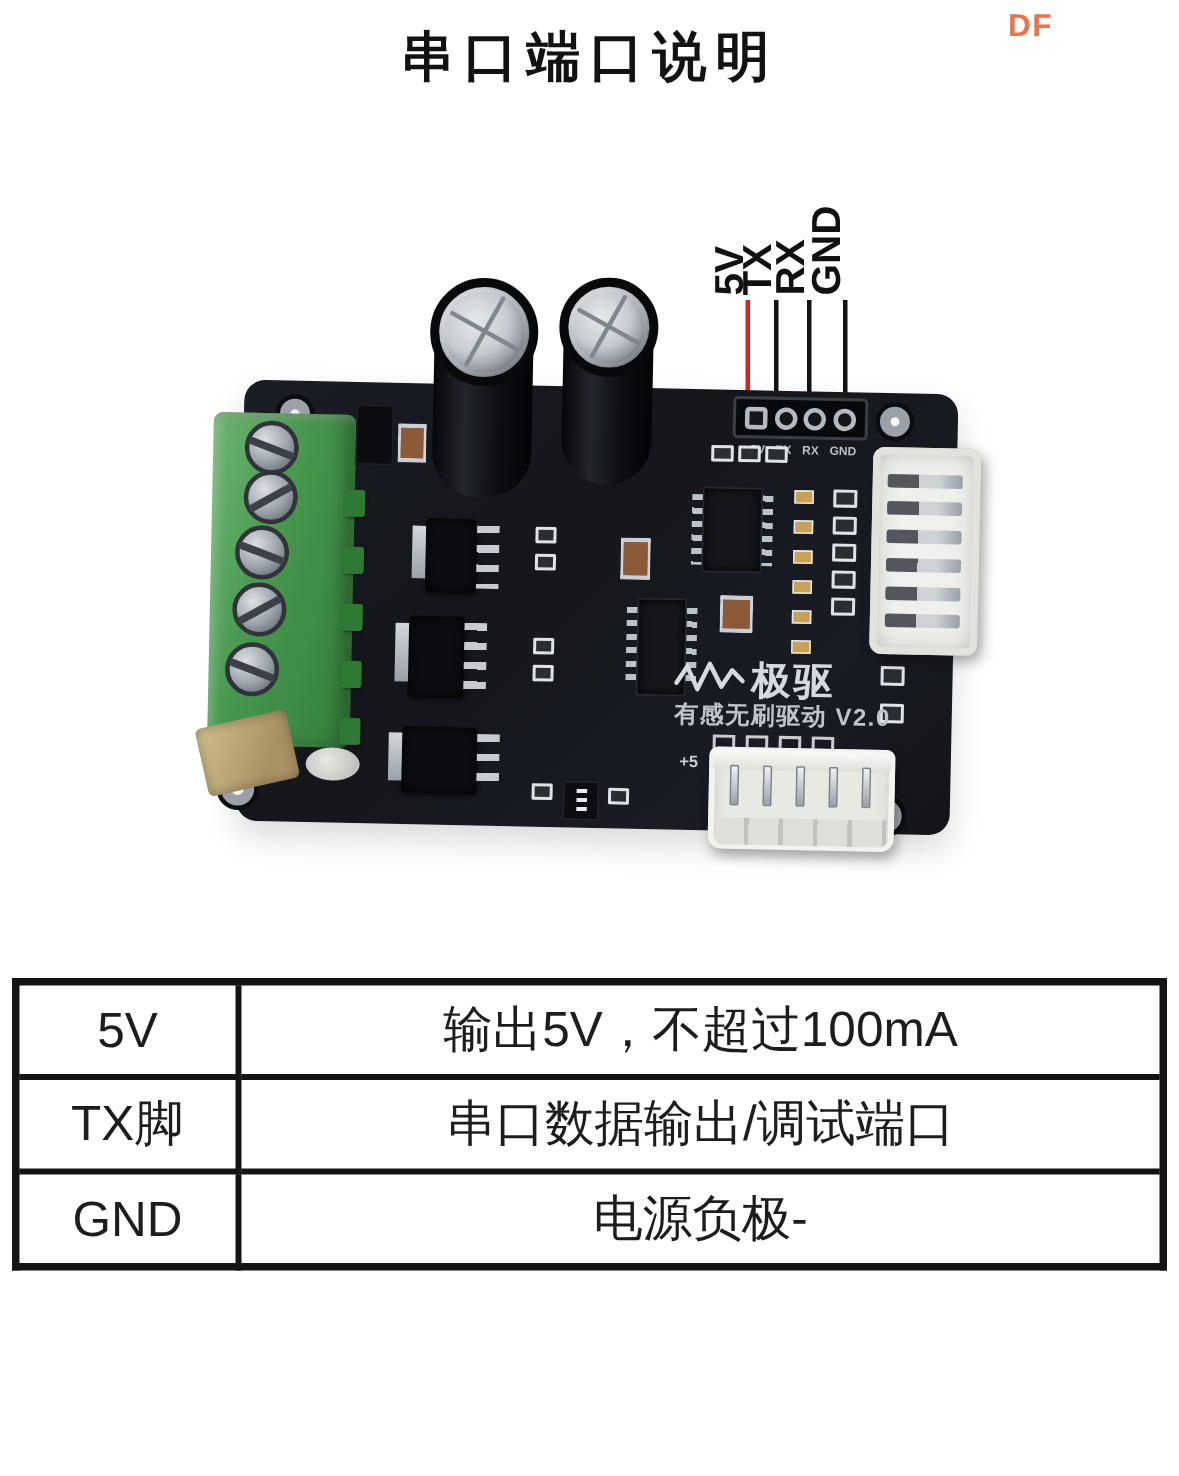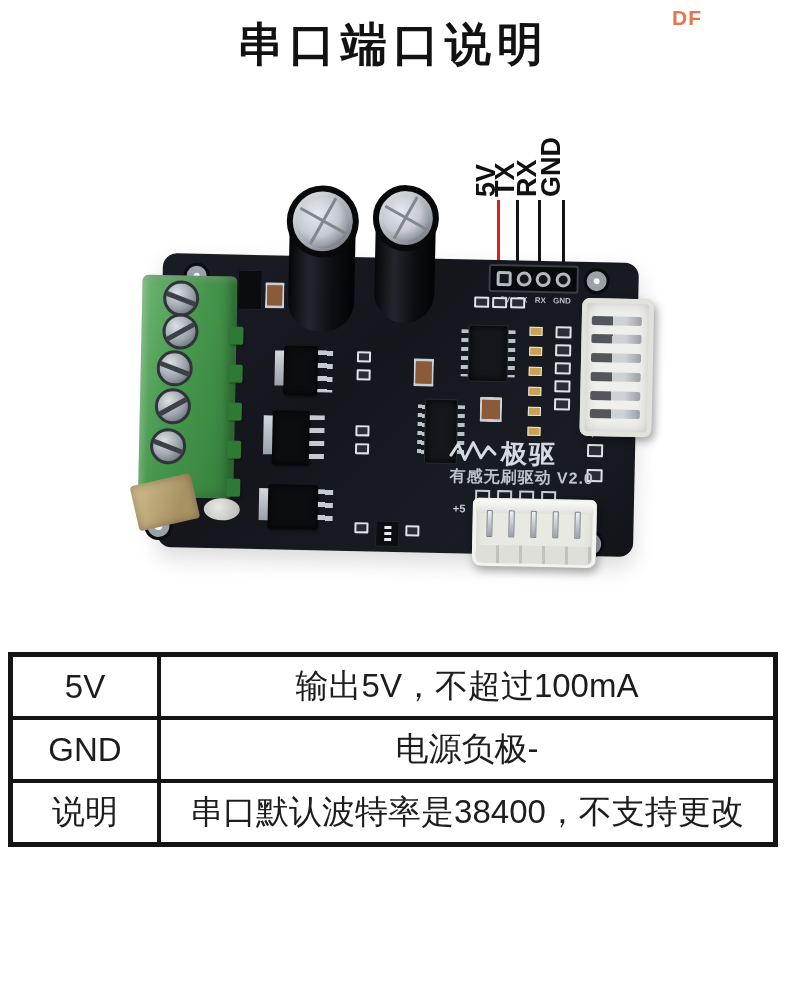--- a/index.html
+++ b/index.html
@@ -2,21 +2,21 @@
 <html><head>
 <meta charset="utf-8">
 <style>
   html,body{margin:0;padding:0;}
   body{width:786px;height:984px;background:#ffffff;position:relative;overflow:hidden;
        font-family:"Liberation Sans", sans-serif;}
 
   
   .watermark{position:absolute;left:672px;top:6px;font-size:21px;font-weight:800;letter-spacing:1px;}
   .title{position:absolute;left:0;top:14px;width:786px;margin:0;text-align:center;
-         font-size:46px;font-weight:900;letter-spacing:6px;color:#121212;}
+         font-size:36px;font-weight:900;letter-spacing:6px;color:#121212;}
 
   
   .pin-line{position:absolute;top:200px;width:3px;height:64px;}
   .pin-label{position:absolute;top:170px;font-size:27px;line-height:27px;font-weight:700;color:#111;
              transform-origin:left bottom;transform:rotate(-90deg);white-space:nowrap;}
 
   
   .board{position:absolute;left:160px;top:258px;width:476px;height:294px;border-radius:14px;
          background:linear-gradient(135deg,#1a1d24 0%,#14161c 40%,#191c23 75%,#121419 100%);
          transform:rotate(1.2deg);box-shadow:0 10px 22px rgba(0,0,0,.15);}
@@ -236,21 +236,21 @@
   </div>
 </div>
 
 <table class="spec">
   <tbody>
     <tr>
       <td class="pin-col">5V</td>
       <td>输出5V，不超过100mA</td>
     </tr>
     <tr>
+      <td class="pin-col">TX脚</td>
+      <td>串口数据输出/调试端口</td>
+    </tr>
+    <tr>
       <td class="pin-col">GND</td>
       <td>电源负极-</td>
     </tr>
-    <tr>
-      <td class="pin-col">说明</td>
-      <td>串口默认波特率是38400，不支持更改</td>
-    </tr>
   </tbody>
 </table>
 
 </body></html>

